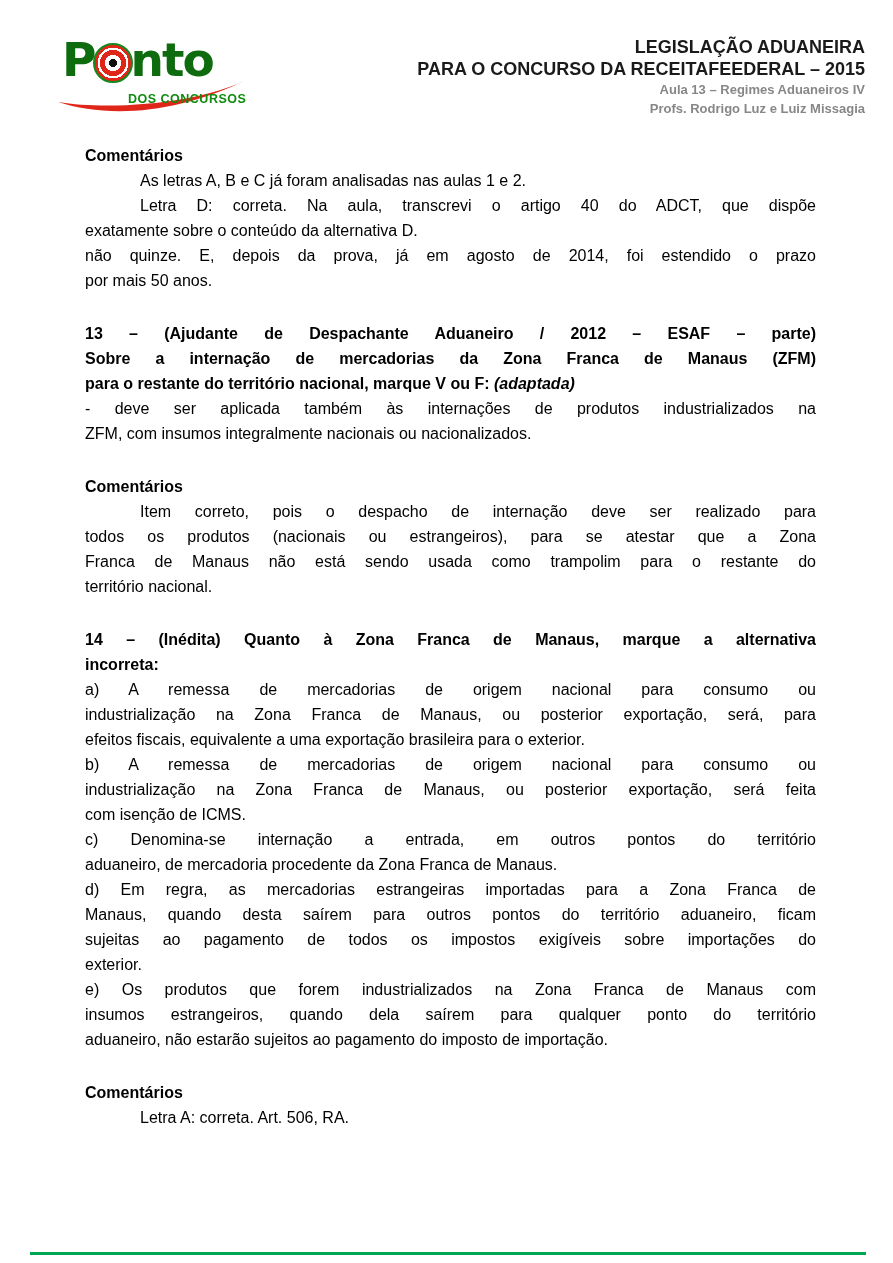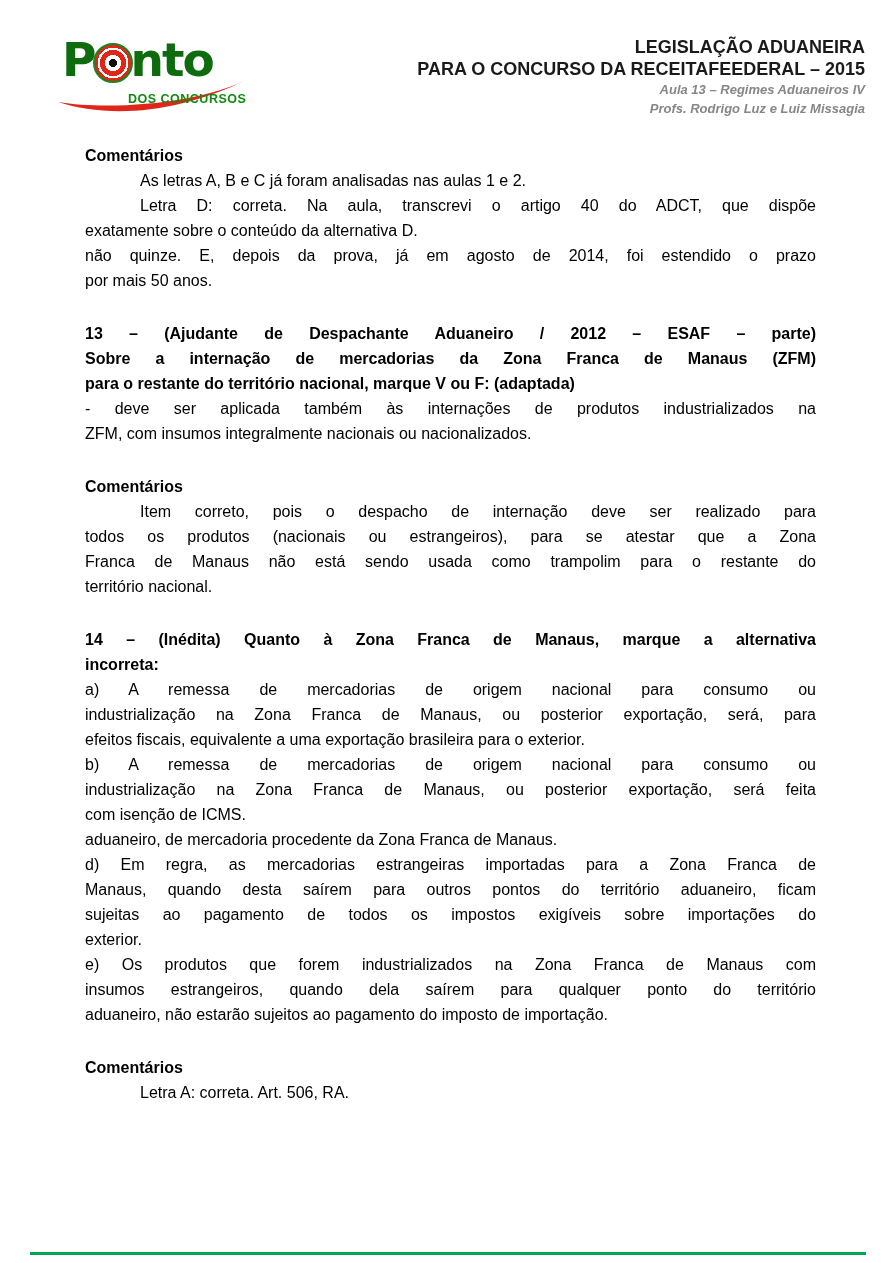--- a/index.html
+++ b/index.html
@@ -45,32 +45,32 @@
     font-size:12.5px;font-weight:bold;letter-spacing:.5px;
     color:var(--logo-green-bright);
   }
 
   
   .header-right{position:absolute;top:36px;right:28px;text-align:right;}
   .header-right .t{
     font-weight:bold;font-size:18px;line-height:22px;color:#1a1a1a;margin-left:40px;
   }
   .header-right .g{
-    font-weight:bold;font-size:13px;line-height:19px;color:var(--header-gray);font-style:italic;
+    font-weight:bold;font-size:13px;line-height:19px;color:var(--header-gray);
   }
 
   
   .body-text{
     position:absolute;left:85px;top:143px;width:731px;
     font-size:16px;line-height:25px;
   }
   .sec{margin:0 0 28px 0;}
   .sec-heading{font-weight:bold;}
   .q-heading{font-weight:bold;}
-  .q-heading .it{}
+  .q-heading .it{font-style:italic;}
   .tline{text-align:justify;text-align-last:justify;}
   .tline.last{text-align-last:left;}
   .tline.ind{text-indent:55px;}
 
   
   .footer-rule{
     position:absolute;left:30px;right:27px;top:1252px;height:3px;
     background:var(--footer-green);
   }
 </style>
@@ -148,20 +148,21 @@
           <div class="tline">a) A remessa de mercadorias de origem nacional para consumo ou</div>
           <div class="tline">industrialização na Zona Franca de Manaus, ou posterior exportação, será, para</div>
           <div class="tline last">efeitos fiscais, equivalente a uma exportação brasileira para o exterior.</div>
         </div>
       <div class="para">
           <div class="tline">b) A remessa de mercadorias de origem nacional para consumo ou</div>
           <div class="tline">industrialização na Zona Franca de Manaus, ou posterior exportação, será feita</div>
           <div class="tline last">com isenção de ICMS.</div>
         </div>
       <div class="para">
+          <div class="tline">c) Denomina-se internação a entrada, em outros pontos do território</div>
           <div class="tline last">aduaneiro, de mercadoria procedente da Zona Franca de Manaus.</div>
         </div>
       <div class="para">
           <div class="tline">d) Em regra, as mercadorias estrangeiras importadas para a Zona Franca de</div>
           <div class="tline">Manaus, quando desta saírem para outros pontos do território aduaneiro, ficam</div>
           <div class="tline">sujeitas ao pagamento de todos os impostos exigíveis sobre importações do</div>
           <div class="tline last">exterior.</div>
         </div>
       <div class="para">
           <div class="tline">e) Os produtos que forem industrializados na Zona Franca de Manaus com</div>

